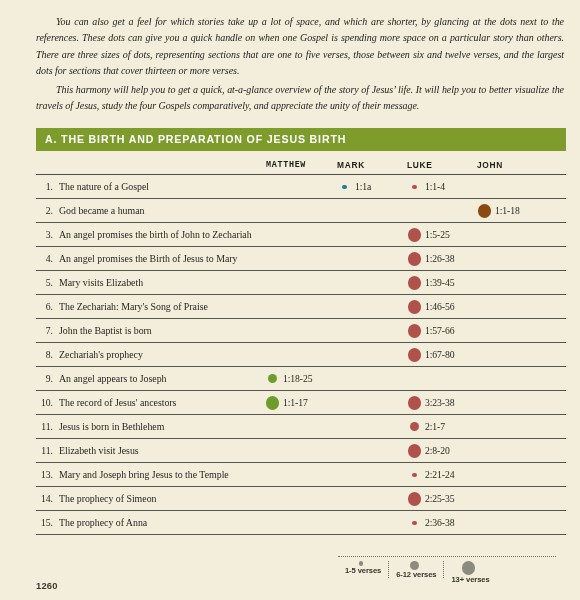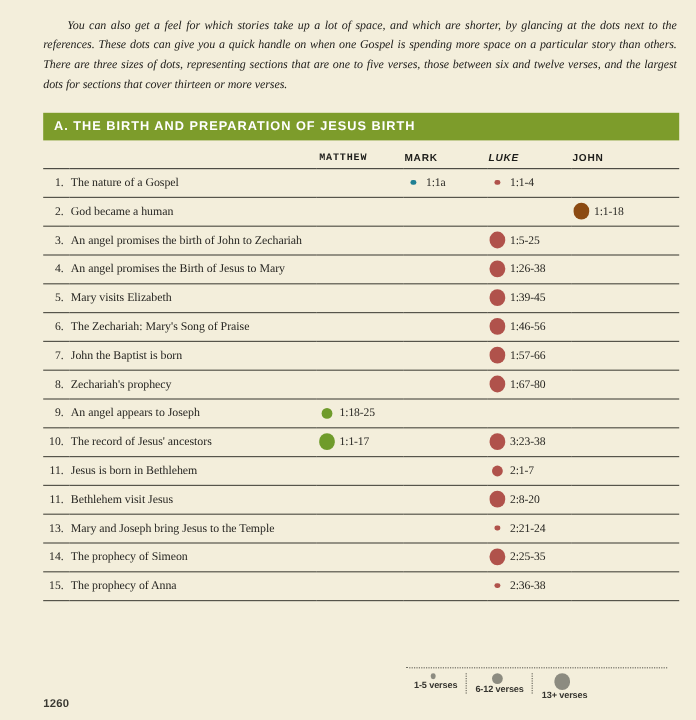--- a/index.html
+++ b/index.html
@@ -67,21 +67,21 @@
     font-weight: bold;
     font-size: 8.4px;
     letter-spacing: 0.7px;
     color: #1d1d1a;
     text-align: left;
     padding: 9px 0 4px 0;
     vertical-align: bottom;
   }
   thead th.hdr-mt { padding-left: 2px; font-family: Liberation Mono, monospace; }
   thead th.hdr-mk { padding-left: 1px; }
-  thead th.hdr-lk { padding-left: 1px; font-style: italic; }
+  thead th.hdr-lk { padding-left: 1px; }
   thead th.hdr-jn { padding-left: 1px; }
 
   thead tr.head-rule th {
     border-bottom: 1.6px solid #4d4c44;
     padding: 0;
     height: 0;
   }
 
   tbody td {
     border-bottom: 1.1px solid #56554b;
@@ -187,20 +187,21 @@
     color: #3a3933;
     letter-spacing: 0.2px;
     text-align: center;
   }
 </style>
 </head>
 <body>
 
 <div class="prose">
   <p>You can also get a feel for which stories take up a lot of space, and which are shorter, by glancing at the dots next to the references. These dots can give you a quick handle on when one Gospel is spending more space on a particular story than others. There are three sizes of dots, representing sections that are one to five verses, those between six and twelve verses, and the largest dots for sections that cover thirteen or more verses.</p>
+  <p>This harmony will help you to get a quick, at-a-glance overview of the story of Jesus’ life. It will help you to better visualize the travels of Jesus, study the four Gospels comparatively, and appreciate the unity of their message.</p>
 </div>
 
 <div class="section-banner">A. THE BIRTH AND PREPARATION OF JESUS BIRTH</div>
 
 <div class="harmony">
   <table class="grid">
     <colgroup>
       <col class="c-num">
         <col class="c-title">
         <col class="c-mt">
@@ -551,21 +552,21 @@
           </td>
           <td class="ref empty">
             <div class="refwrap">
               <span class="dotbox"></span>
               <span class="reftext"></span>
             </div>
           </td>
         </tr>
         <tr>
           <td class="num">11.</td>
-          <td class="title">Bethlehem visit Jesus</td>
+          <td class="title">Elizabeth visit Jesus</td>
           <td class="ref empty">
             <div class="refwrap">
               <span class="dotbox"></span>
               <span class="reftext"></span>
             </div>
           </td>
           <td class="ref empty">
             <div class="refwrap">
               <span class="dotbox"></span>
               <span class="reftext"></span>

